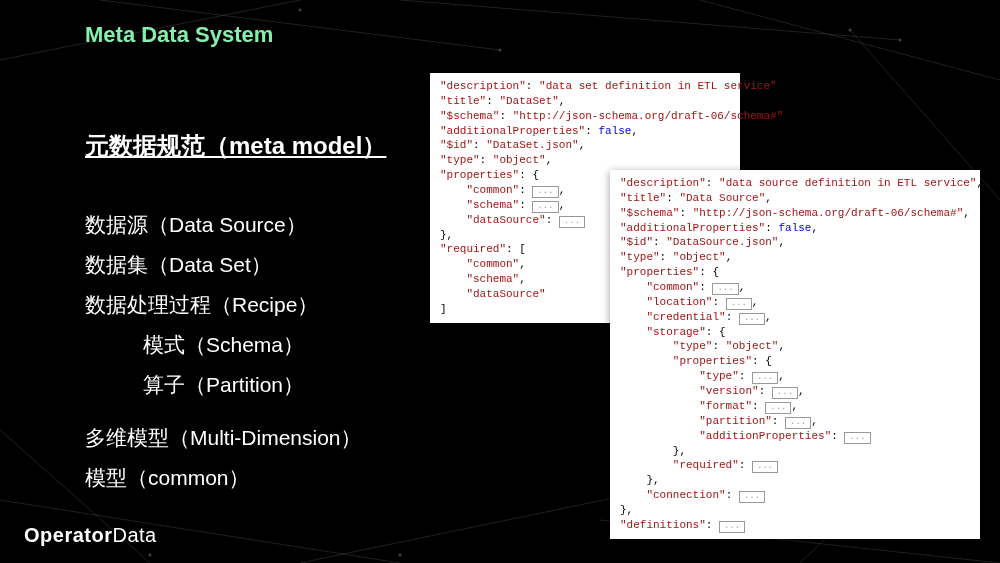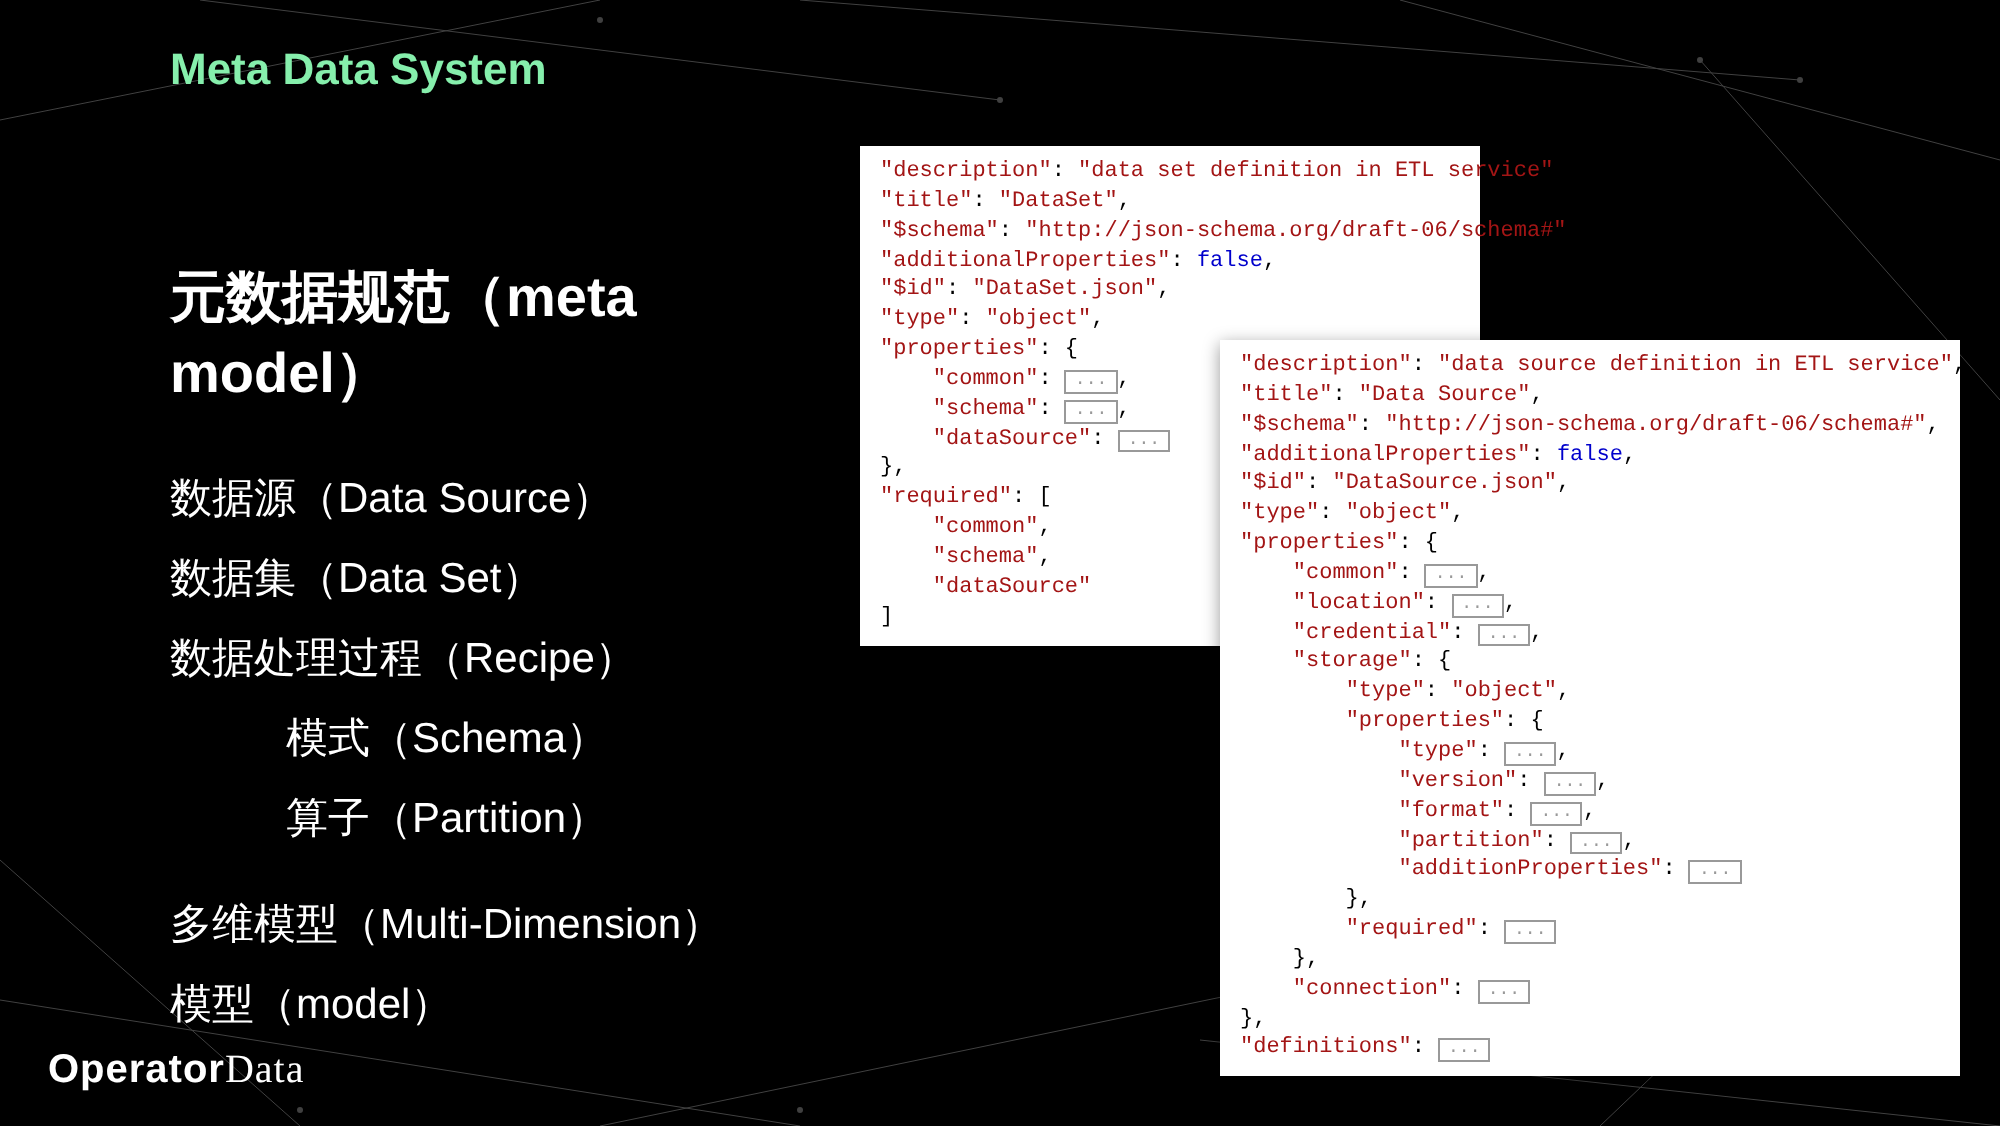--- a/index.html
+++ b/index.html
@@ -27,23 +27,24 @@
       font-weight: 600;
       color: #86efac;
     }
     .left-col {
       position: absolute;
       top: 130px;
       left: 85px;
       width: 330px;
     }
     .section-heading {
-      font-size: 28px;
+      font-size: 24px;
       font-weight: 700;
-      margin-bottom: 24px;
+      margin-bottom: 43px;
+      text-decoration: underline;
     }
     .item { font-size: 21px; line-height: 1.9; }
     .item.sub { padding-left: 58px; }
     .gap { height: 14px; }
     .code-box {
       position: absolute;
       background: #fff;
       color: #000;
       font-family: "Courier New", monospace;
       font-size: 11px;
@@ -58,21 +59,21 @@
     .b { color: #0000cc; } 
     .pl { display:inline-block; border:1px solid #999; padding:0 4px; font-size:9px; color:#999; line-height:1.1; }
     .logo {
       position: absolute;
       bottom: 16px;
       left: 24px;
       font-size: 20px;
       font-weight: 700;
       letter-spacing: 0.5px;
     }
-    .logo .light { font-weight: 300; font-family: Liberation Serif, serif; }
+    .logo .light { font-weight: 300; }
   </style>
 </head>
 <body>
 
 <svg class="bg-lines" viewBox="0 0 1000 563">
   <g stroke="#fff" stroke-width="0.5" fill="none">
     <line x1="0" y1="60" x2="300" y2="0"></line>
     <line x1="100" y1="0" x2="500" y2="50"></line>
     <line x1="400" y1="0" x2="900" y2="40"></line>
     <line x1="700" y1="0" x2="1000" y2="80"></line>
@@ -102,21 +103,21 @@
   <div id="list1">
       <div class="item">数据源（Data Source）</div>
       <div class="item">数据集（Data Set）</div>
       <div class="item">数据处理过程（Recipe）</div>
       <div class="item sub">模式（Schema）</div>
       <div class="item sub">算子（Partition）</div>
     </div>
   <div class="gap"></div>
   <div id="list2">
       <div class="item">多维模型（Multi-Dimension）</div>
-      <div class="item">模型（model）</div>
+      <div class="item">模型（common）</div>
     </div>
 </div>
 
 <div class="code-box left-box" id="codeLeft"><span class="k">"description"</span>: <span class="k">"data set definition in ETL service"</span>,
 <span class="k">"title"</span>: <span class="k">"DataSet"</span>,
 <span class="k">"$schema"</span>: <span class="k">"http://json-schema.org/draft-06/schema#"</span>,
 <span class="k">"additionalProperties"</span>: <span class="b">false</span>,
 <span class="k">"$id"</span>: <span class="k">"DataSet.json"</span>,
 <span class="k">"type"</span>: <span class="k">"object"</span>,
 <span class="k">"properties"</span>: {

